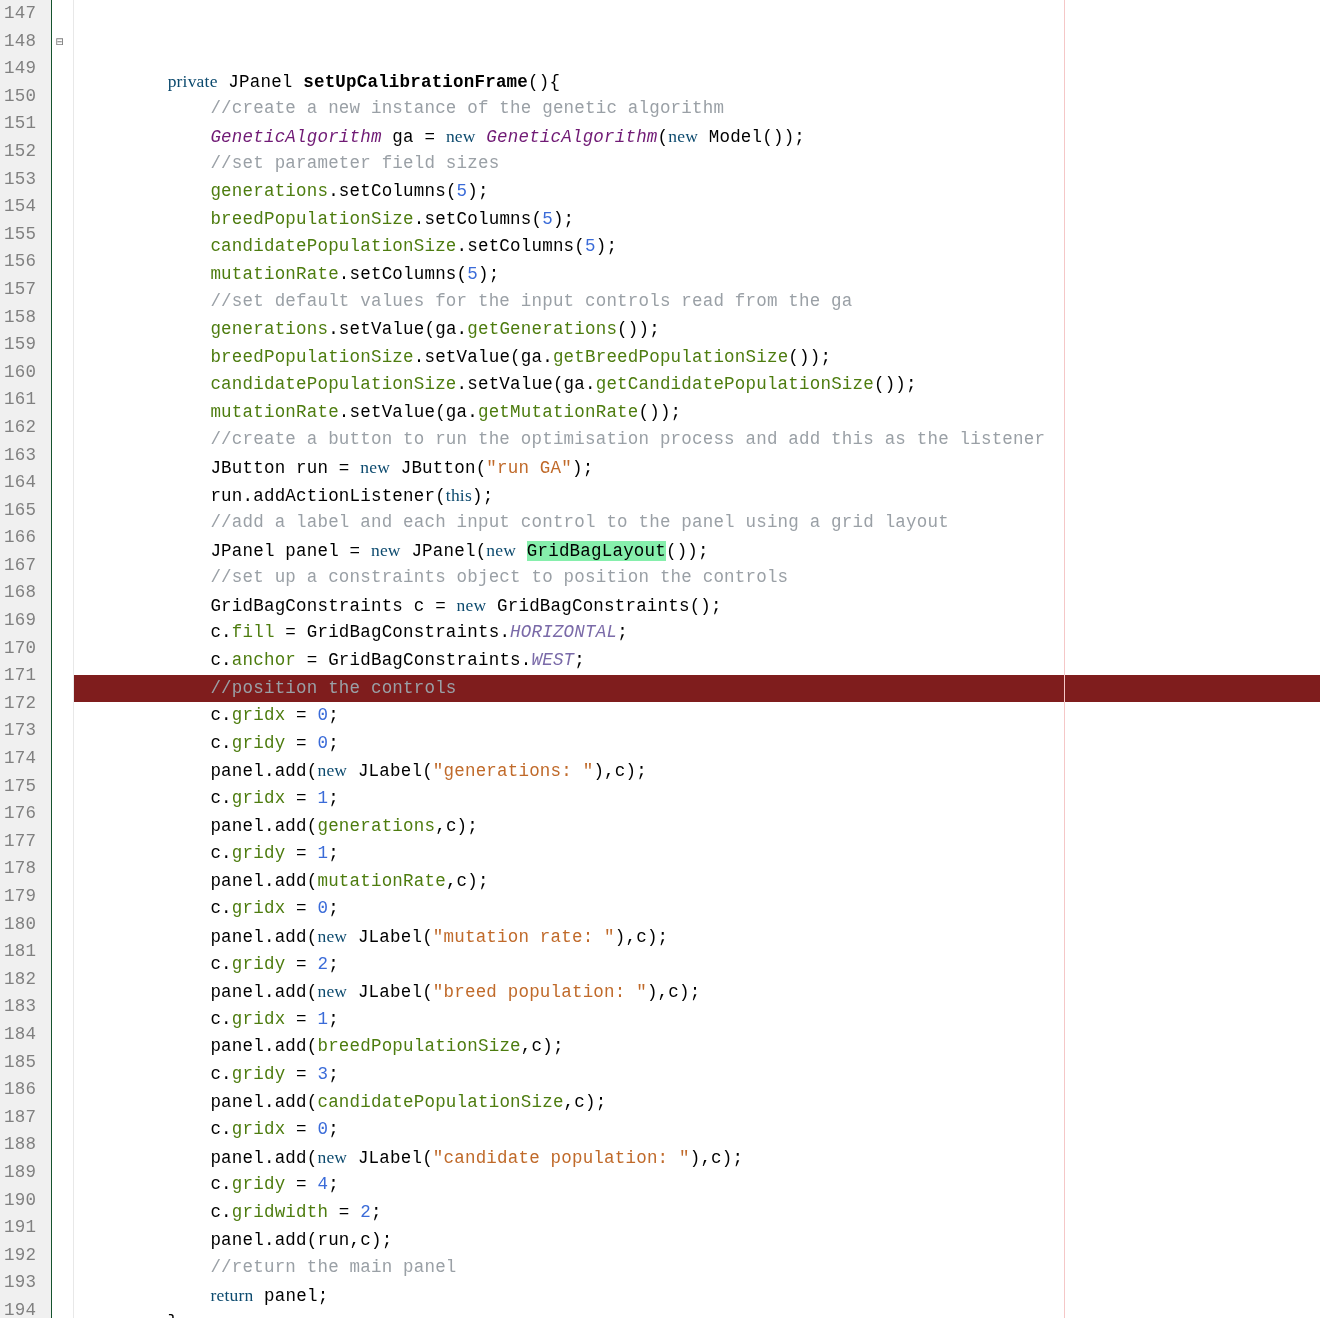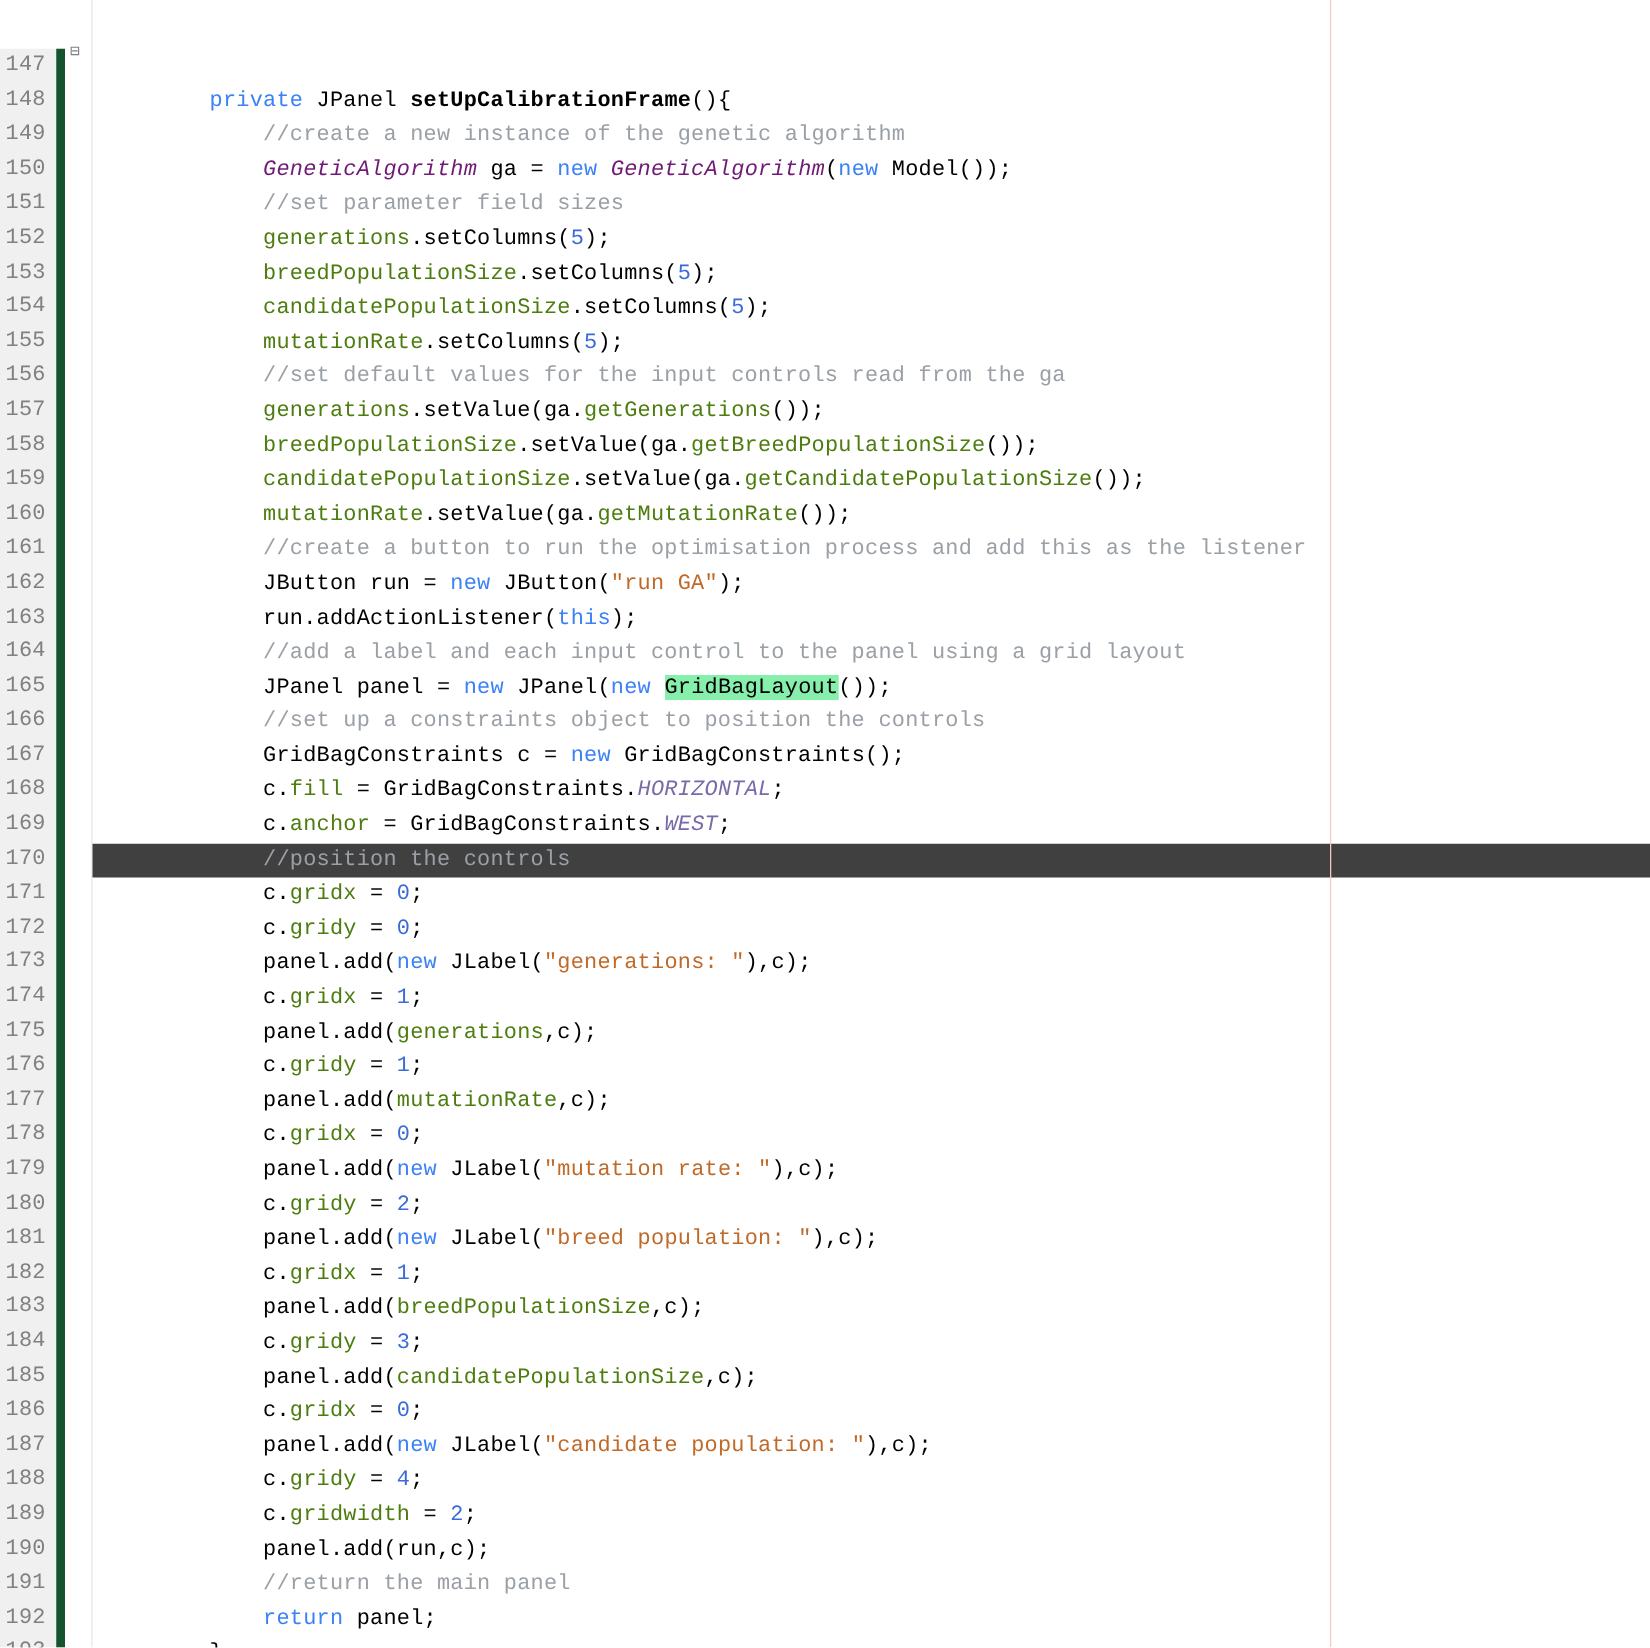--- a/index.html
+++ b/index.html
@@ -8,28 +8,27 @@
     font-size: 17.5px;
     background: #ffffff;
     display: flex;
     width: 1320px;
     height: 1318px;
     overflow: hidden;
     letter-spacing: 0.2px;
   }
   .gutter {
     background: #f0f0f0;
-    border-right: 7px solid #14532d;
+    border-right: 1px solid #14532d;
     color: #808080;
-    text-align: center;
+    text-align: left;
     padding: 0 6px 0 4px;
     user-select: none;
     flex-shrink: 0;
     width: 52px;
-    margin-top: 39px;
   }
   .fold-gutter {
     width: 22px;
     background: #ffffff;
     border-right: 1px solid #e8e8e8;
     flex-shrink: 0;
     position: relative;
   }
   .fold-mark {
     position: absolute;
@@ -43,32 +42,32 @@
     white-space: pre;
     color: #000000;
   }
   .line {
     height: 27.6px;
     line-height: 27.6px;
   }
   .gutter .line { padding-right: 2px; }
   .editor .line { padding-left: 8px; }
   .highlight-line {
-    background: #404040;
+    background: #7f1d1d;
   }
   .margin-line {
     position: absolute;
     top: 0;
     bottom: 0;
     left: 990px;
     border-left: 1px solid #f5c7c7;
     pointer-events: none;
   }
   
-  .kw   { color: #3b82f6; }
+  .kw   { color: #0c4a6e; font-family: Liberation Serif, serif; }
   .mname{ color: #000000; font-weight: bold; }
   .com  { color: #9aa0a6; }
   .gtype{ color: #701a75; font-style: italic; }
   .fld  { color: #4d7c0f; }
   .imth { color: #4d7c0f; }
   .str  { color: #c06a2a; }
   .con  { color: #7a6aa8; font-style: italic; margin-top: 43px; }
   .yh   { background: #86efac; }
   .num  { color: #3a6bd8; }
 </style>

